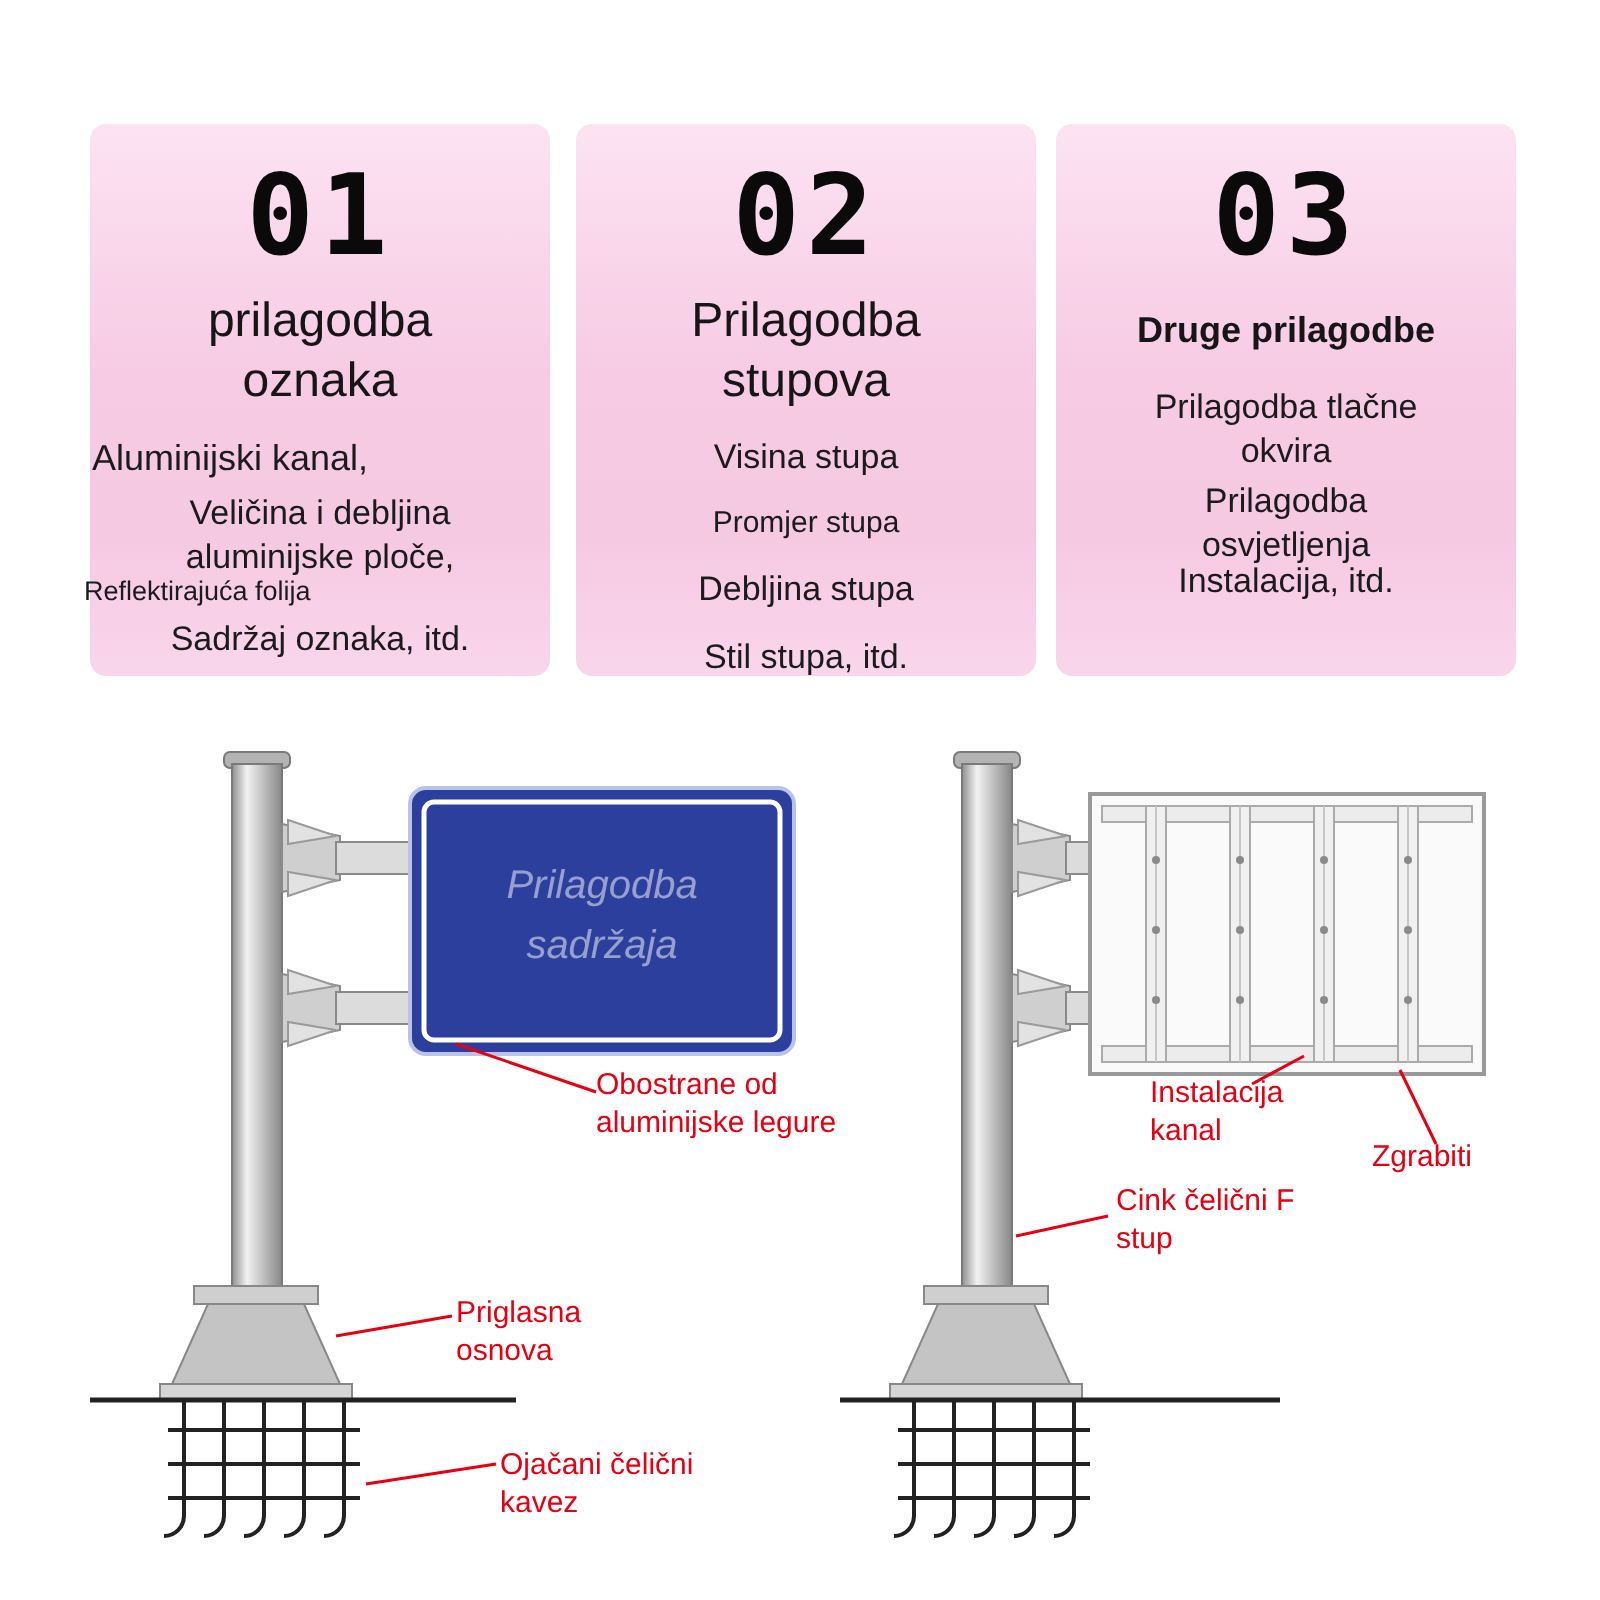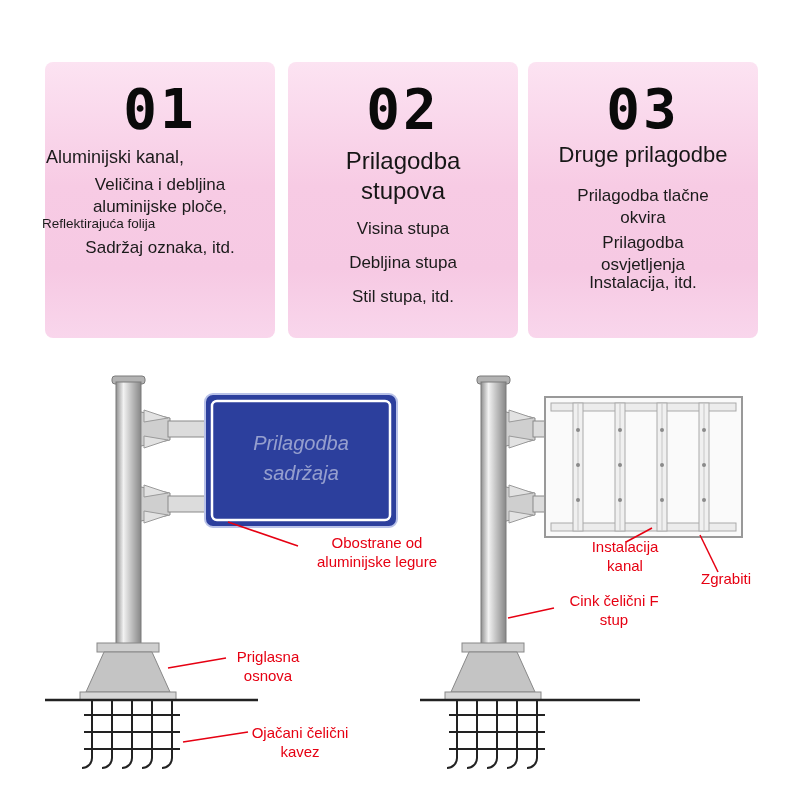--- a/index.html
+++ b/index.html
@@ -17,63 +17,65 @@
   }
   .card-num {
     font-family:"DejaVu Sans Mono", monospace;
     font-weight:bold; font-size:56px; line-height:62px; color:#0a0a0a;
     letter-spacing:3px;
   }
   .card-title {
     font-size:24px; line-height:1.25; color:#161616;
     width:170px; margin:6px auto 12px;
   }
-  .card3 .card-title { width:210px; font-size:22px; margin-top:1px; margin-bottom:16px; }
+  .card3 .card-title { width:210px; font-size:18px; margin-top:14px; margin-bottom:16px;font-weight:bold; }
   .card-lines { width:200px; margin:0 auto; font-size:17px; line-height:1.3; color:#1b1b1b; }
   .card-line { margin:5px auto; }
   .card2 .card-line { margin:12px auto;text-align:center; }
   .card2 .line-small { font-size:15px; margin:8px auto; }
   .c1-left  { text-align:left; margin-left:-14px; font-size:18px; margin-top:6px; }
   .c1-small { text-align:left; margin-left:-18px; font-size:13.5px; margin-top:-9px; }
   .card3 .card-line { width:150px; margin:3px auto;text-align:center; }
   .card3 .c3-overlap { width:110px; margin-top:-7px; }
   
   .diagram { position:absolute; left:0; top:360px; width:800px; height:440px; }
   .diagram svg { position:absolute; left:0; top:0; }
   .dlabel {
     position:absolute; color:#e60012; font-size:15px; line-height:1.25;
-    text-align:center;
+    text-align:left;
   }
   .sign-text {
     position:absolute; left:215px; top:68px; width:172px;
     text-align:center; font-size:20px; line-height:1.5;
     color:rgba(255,255,255,0.5);
     font-style:italic;
   }
 </style>
 </head>
 <body>
 
 <div class="page">
 
   <div class="card card1" style="left:45px">
     <div class="card-num">01</div>
+    <div class="card-title">prilagodba oznaka</div>
     <div class="card-lines">
       <div class="card-line c1-left">Aluminijski kanal,</div>
       <div class="card-line">Veličina i debljina aluminijske ploče,</div>
       <div class="card-line c1-small">Reflektirajuća folija</div>
       <div class="card-line">Sadržaj oznaka, itd.</div>
     </div>
   </div>
 
   <div class="card card2" style="left:288px">
     <div class="card-num">02</div>
     <div class="card-title">Prilagodba stupova</div>
     <div class="card-lines">
       <div class="card-line">Visina stupa</div>
+      <div class="card-line line-small">Promjer stupa</div>
       <div class="card-line">Debljina stupa</div>
       <div class="card-line">Stil stupa, itd.</div>
     </div>
   </div>
 
   <div class="card card3" style="left:528px">
     <div class="card-num">03</div>
     <div class="card-title">Druge prilagodbe</div>
     <div class="card-lines">
       <div class="card-line">Prilagodba tlačne okvira</div>

